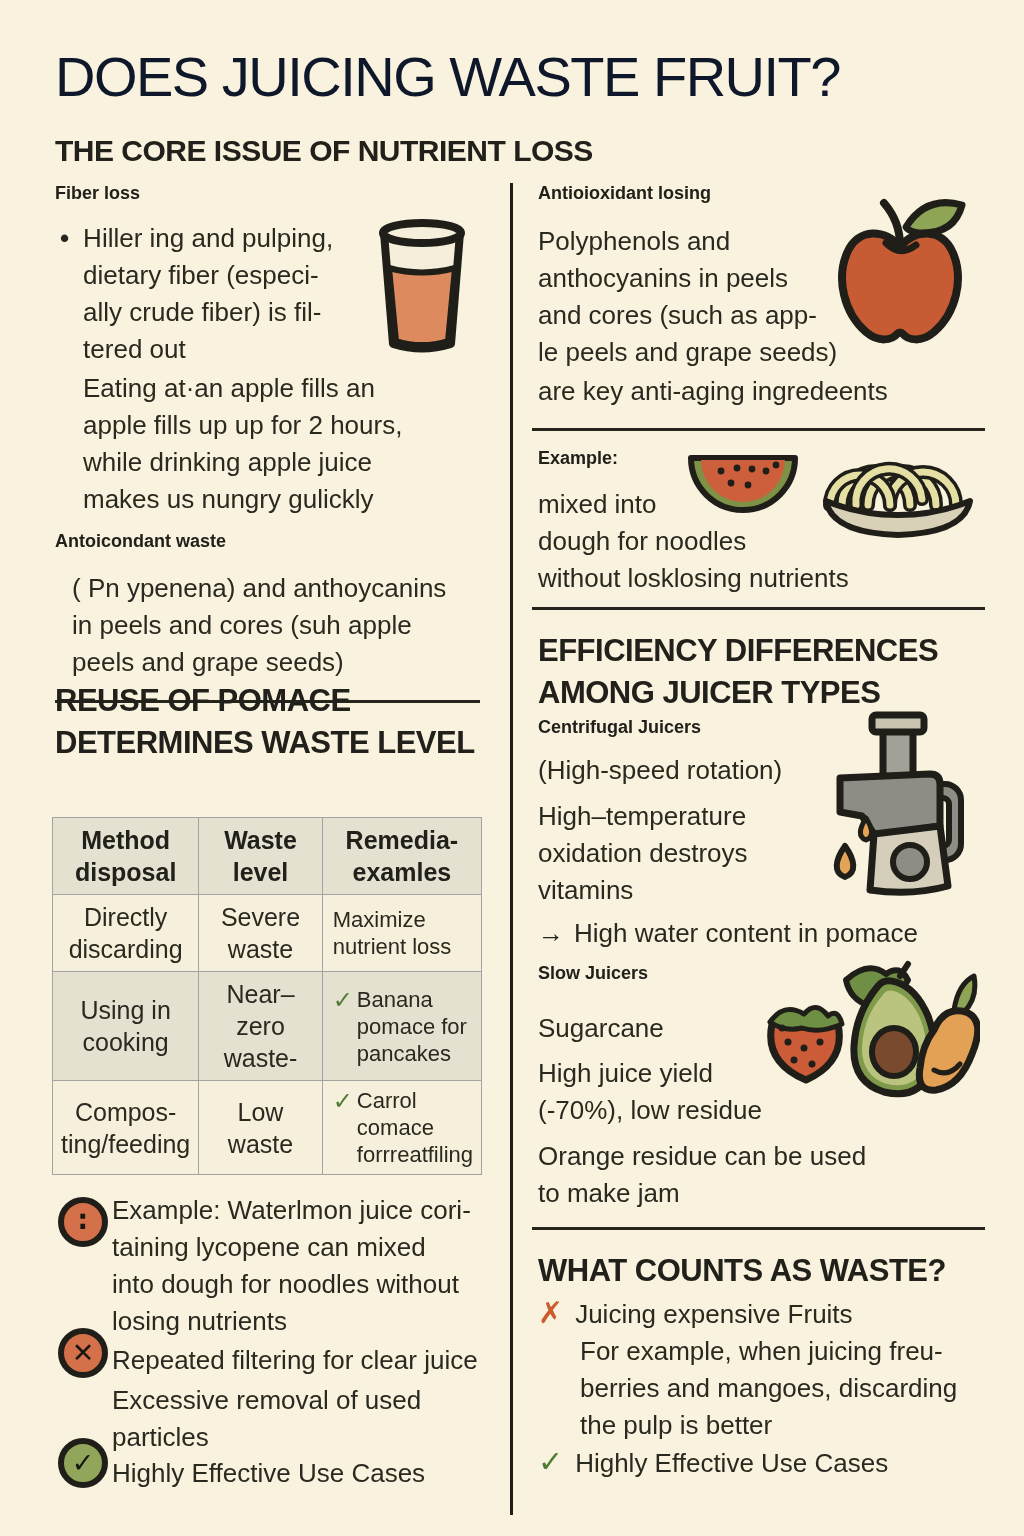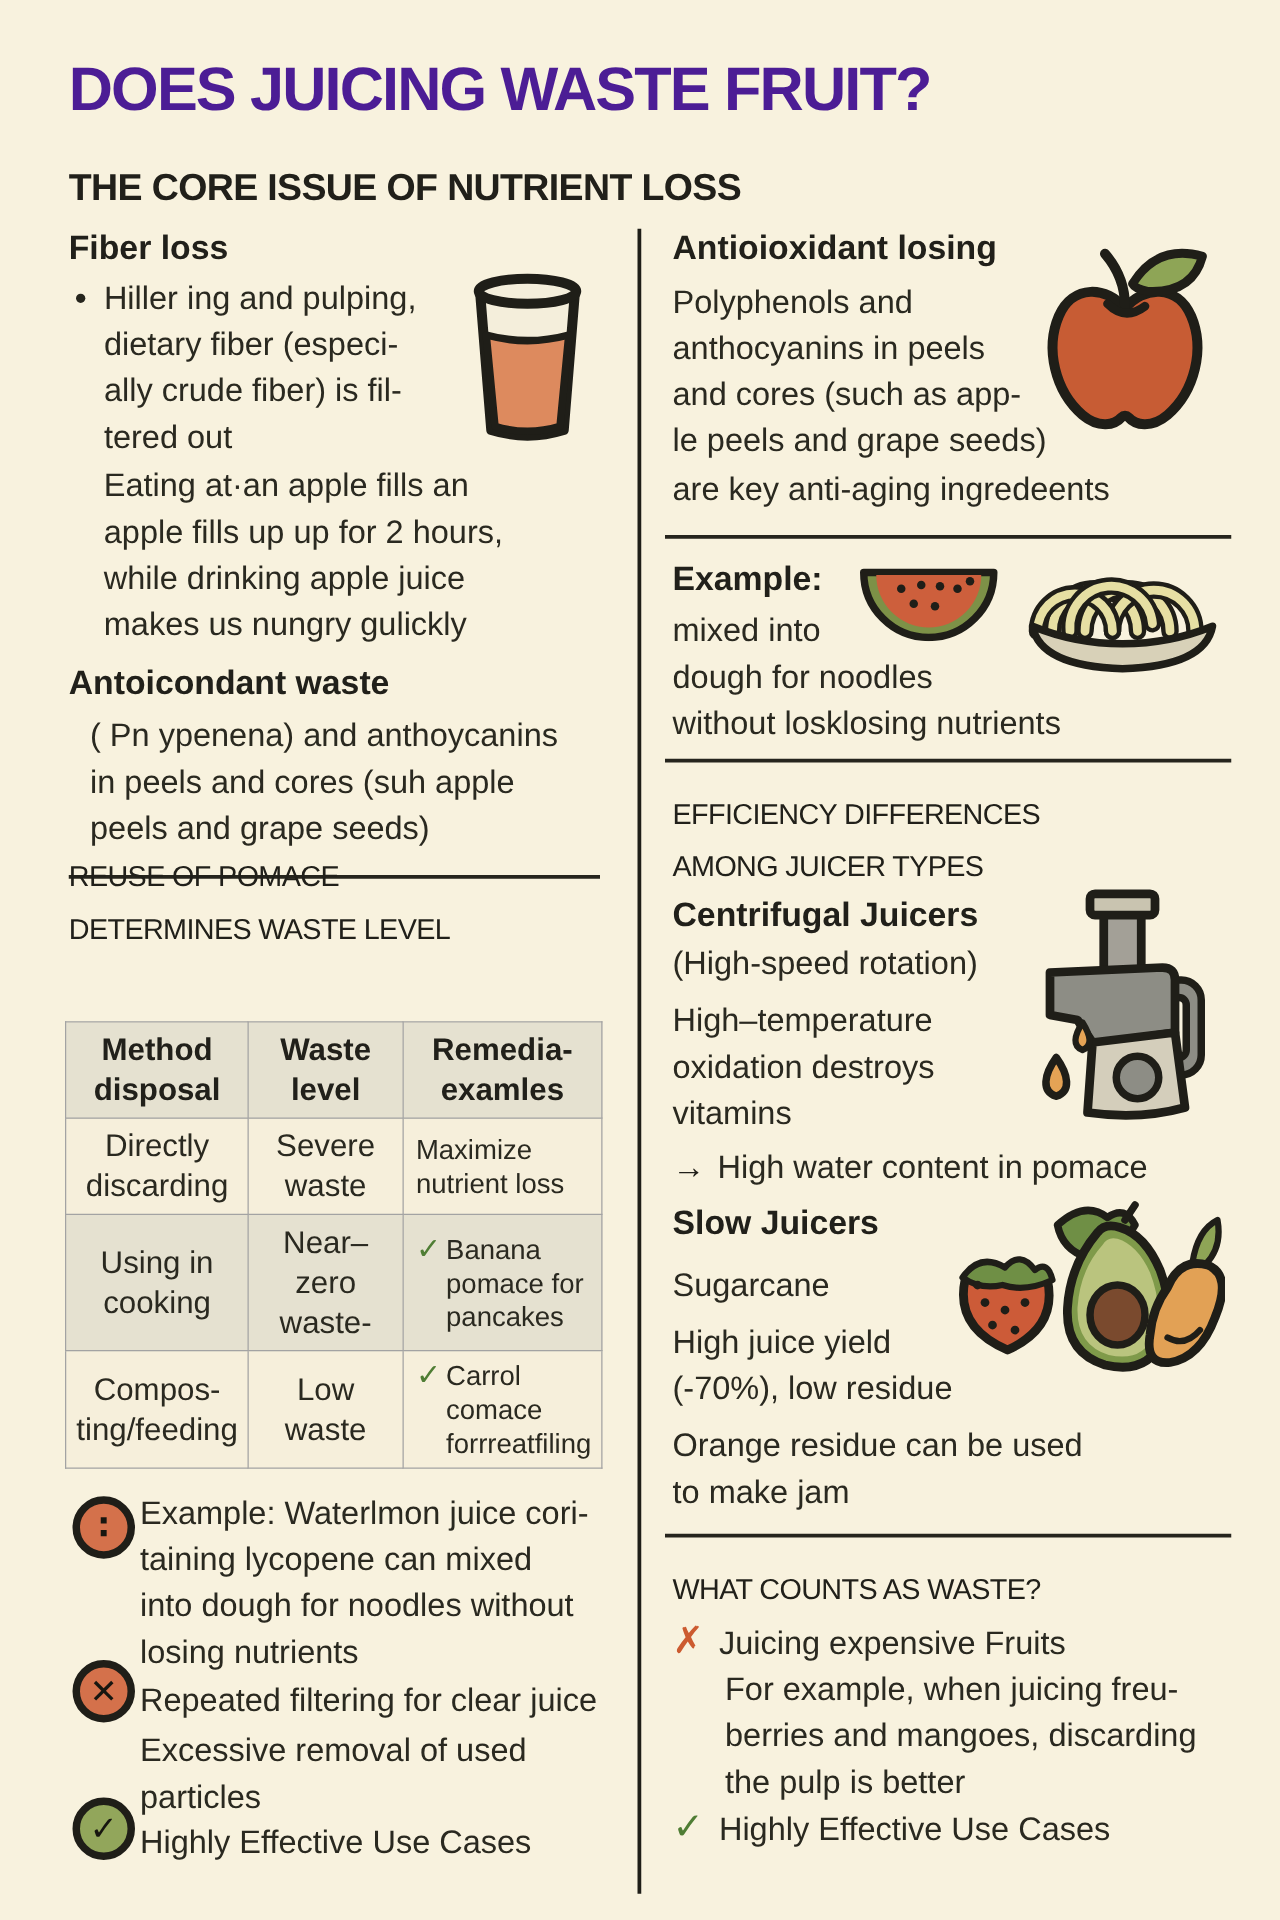--- a/index.html
+++ b/index.html
@@ -2,24 +2,24 @@
 <html><head>
 <meta charset="utf-8">
 <style>
   html,body{margin:0;padding:0;background:#f8f2de;}
   #canvas{
     position:relative;width:1024px;height:1536px;background:#f8f2de;
     font-family:"Liberation Sans","DejaVu Sans",sans-serif;color:#26251d;overflow:hidden;
   }
   .abs{position:absolute;}
   .pre{white-space:pre-line;}
-  .title{font-size:49px;font-weight:700;letter-spacing:-1.5px;color:#4c1d95;}
+  .title{font-size:56px;font-weight:400;letter-spacing:-1.5px;color:#0f172a;}
   .subtitle{font-size:30px;font-weight:700;color:#21201a;letter-spacing:-0.5px;}
-  .h-sec{font-size:23px;font-weight:400;line-height:42px;color:#21201a;letter-spacing:-0.5px;}
-  .h-med{font-size:27px;font-weight:700;color:#21201a;}
+  .h-sec{font-size:31px;font-weight:700;line-height:42px;color:#21201a;letter-spacing:-0.5px;}
+  .h-med{font-size:18px;font-weight:700;color:#21201a;}
   .body-t{font-size:26px;line-height:37px;color:#2a2920;}
   .hr{position:absolute;height:3px;background:#26251d;}
   .vr{position:absolute;width:3px;background:#1f1e18;}
   .dotrow{display:flex;align-items:flex-start;gap:14px;}
   .bullet{font-size:26px;line-height:37px;font-weight:700;}
   
   .ptable{position:absolute;left:52px;top:817px;width:430px;border-collapse:collapse;background:#f6efdb;}
   .ptable th,.ptable td{border:1px solid #a3a3a3;padding:6px 8px;vertical-align:middle;}
   .ptable th{font-size:25px;font-weight:700;text-align:center;line-height:32px;background:#e5e1d0;color:#21201a;}
   .ptable td{font-size:25px;line-height:32px;text-align:center;color:#2a2920;}

